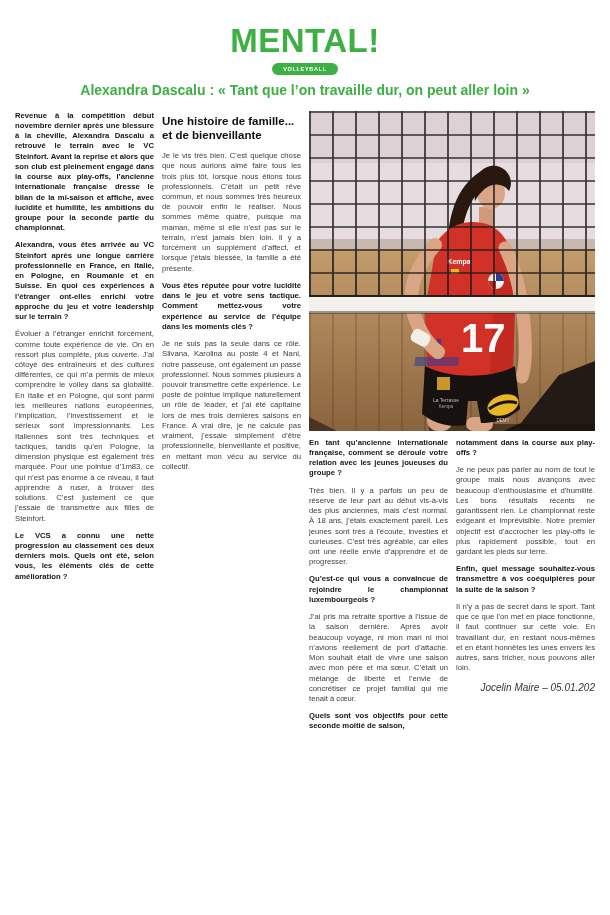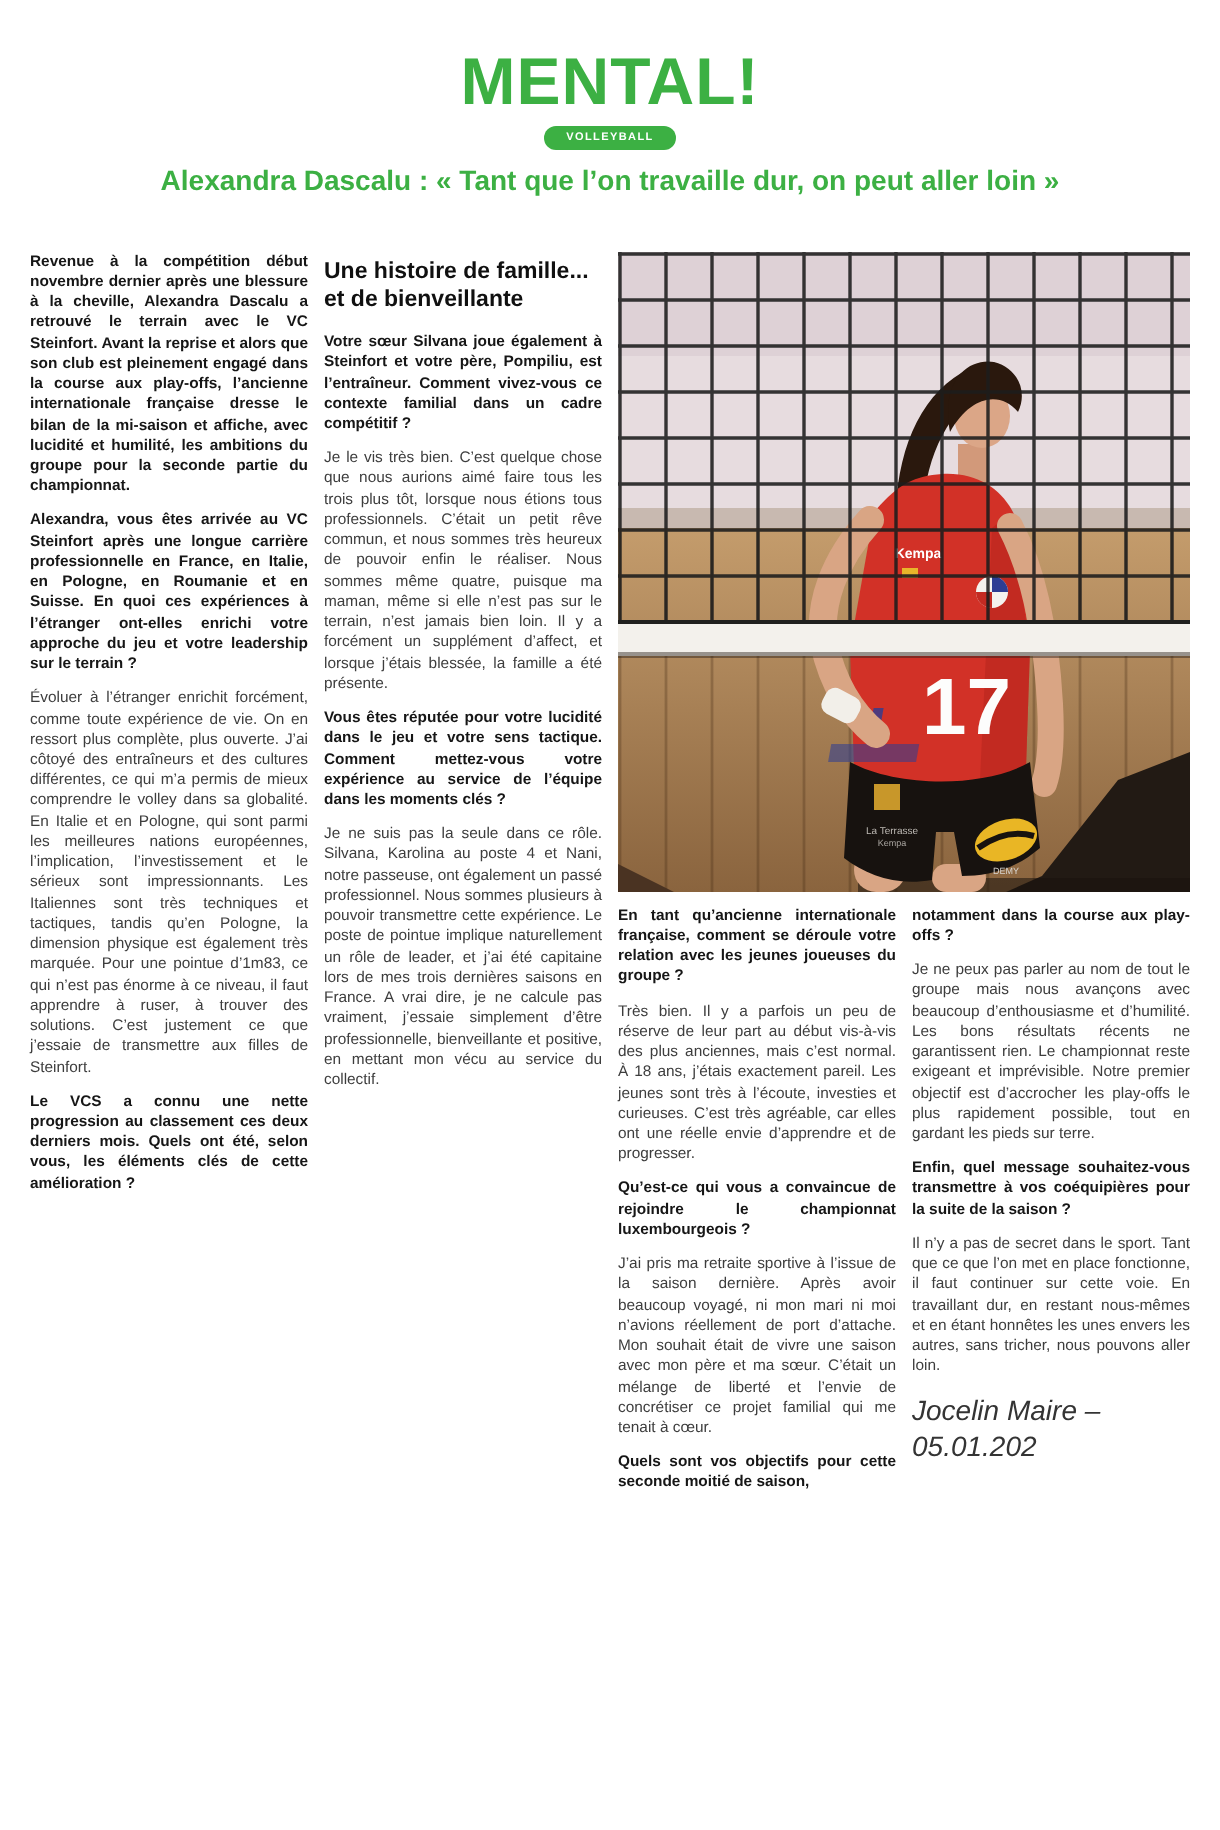--- a/index.html
+++ b/index.html
@@ -7,30 +7,30 @@
   body { width:610px; font-family:"Liberation Sans", sans-serif; }
   .page { position:relative; width:610px; height:915px; background:#fff; overflow:hidden; padding:24px 15px 18px 15px; }
 
   .masthead { text-align:center; }
   .masthead h1 { font-size:33px; font-weight:800; letter-spacing:.5px; color:var(--green); line-height:1; }
   .badge { display:inline-block; background:var(--green); color:#fff; font-size:5.5px; font-weight:700;
            letter-spacing:.7px; padding:3px 11px; border-radius:7px; margin-top:3px; }
   .headline { color:var(--green); font-weight:700; font-size:14px; line-height:1.26;
               max-width:505px; margin:7px auto 0 auto; }
 
-  .body-grid { display:flex; gap:8px; margin-top:26px; align-items:flex-start; }
+  .body-grid { display:flex; gap:8px; margin-top:11px; align-items:flex-start; }
   .col { flex:0 0 139px; width:139px; }
   .right { flex:0 0 286px; width:286px; }
   .photo { display:block; width:286px; height:320px; }
   .cols34 { display:flex; gap:8px; margin-top:7px; }
 
   p { font-size:7.7px; line-height:1.33; text-align:justify; color:#3d3d3d; margin-bottom:7px; }
   p.intro, p.q { font-weight:700; color:#161616; }
   h3.sub { font-size:11.5px; font-weight:700; color:#101010; line-height:1.28; margin:3px 0 8px 0; }
-  .credit { font-style:italic; text-align:left; color:#343434; margin-top:3px; font-size:14px; }
+  .credit { font-style:italic; text-align:right; color:#343434; margin-top:3px; font-size:10px; }
 
   :root { --green:#3cb043; }
 </style>
 </head>
 <body>
 
 <div class="page">
 
   <header class="masthead">
     <h1>MENTAL!</h1>
@@ -44,21 +44,20 @@
 
     <section class="col">
       <p class="intro">Revenue à la compétition début novembre dernier après une blessure à la cheville, Alexandra Dascalu a retrouvé le terrain avec le VC Steinfort. Avant la reprise et alors que son club est pleinement engagé dans la course aux play-offs, l’ancienne internationale française dresse le bilan de la mi-saison et affiche, avec lucidité et humilité, les ambitions du groupe pour la seconde partie du championnat.</p>
       <p class="q">Alexandra, vous êtes arrivée au VC Steinfort après une longue carrière professionnelle en France, en Italie, en Pologne, en Roumanie et en Suisse. En quoi ces expériences à l’étranger ont-elles enrichi votre approche du jeu et votre leadership sur le terrain ?</p>
       <p class="a">Évoluer à l’étranger enrichit forcément, comme toute expérience de vie. On en ressort plus complète, plus ouverte. J’ai côtoyé des entraîneurs et des cultures différentes, ce qui m’a permis de mieux comprendre le volley dans sa globalité. En Italie et en Pologne, qui sont parmi les meilleures nations européennes, l’implication, l’investissement et le sérieux sont impressionnants. Les Italiennes sont très techniques et tactiques, tandis qu’en Pologne, la dimension physique est également très marquée. Pour une pointue d’1m83, ce qui n’est pas énorme à ce niveau, il faut apprendre à ruser, à trouver des solutions. C’est justement ce que j’essaie de transmettre aux filles de Steinfort.</p>
       <p class="q">Le VCS a connu une nette progression au classement ces deux derniers mois. Quels ont été, selon vous, les éléments clés de cette amélioration ?</p>
     </section>
 
     <section class="col">
       <h3 class="sub">Une histoire de famille... et de bienveillante</h3>
-      <p class="q">Votre sœur Silvana joue également à Steinfort et votre père, Pompiliu, est l’entraîneur. Comment vivez-vous ce contexte familial dans un cadre compétitif ?</p>
       <p class="a">Je le vis très bien. C’est quelque chose que nous aurions aimé faire tous les trois plus tôt, lorsque nous étions tous professionnels. C’était un petit rêve commun, et nous sommes très heureux de pouvoir enfin le réaliser. Nous sommes même quatre, puisque ma maman, même si elle n’est pas sur le terrain, n’est jamais bien loin. Il y a forcément un supplément d’affect, et lorsque j’étais blessée, la famille a été présente.</p>
       <p class="q">Vous êtes réputée pour votre lucidité dans le jeu et votre sens tactique. Comment mettez-vous votre expérience au service de l’équipe dans les moments clés ?</p>
       <p class="a">Je ne suis pas la seule dans ce rôle. Silvana, Karolina au poste 4 et Nani, notre passeuse, ont également un passé professionnel. Nous sommes plusieurs à pouvoir transmettre cette expérience. Le poste de pointue implique naturellement un rôle de leader, et j’ai été capitaine lors de mes trois dernières saisons en France. A vrai dire, je ne calcule pas vraiment, j’essaie simplement d’être professionnelle, bienveillante et positive, en mettant mon vécu au service du collectif.</p>
     </section>
 
     <section class="right">
 
       <svg class="photo" viewBox="0 0 286 320" xmlns="http://www.w3.org/2000/svg">
         <defs>
           <linearGradient id="floorG" x1="0" y1="0" x2="0" y2="1">

